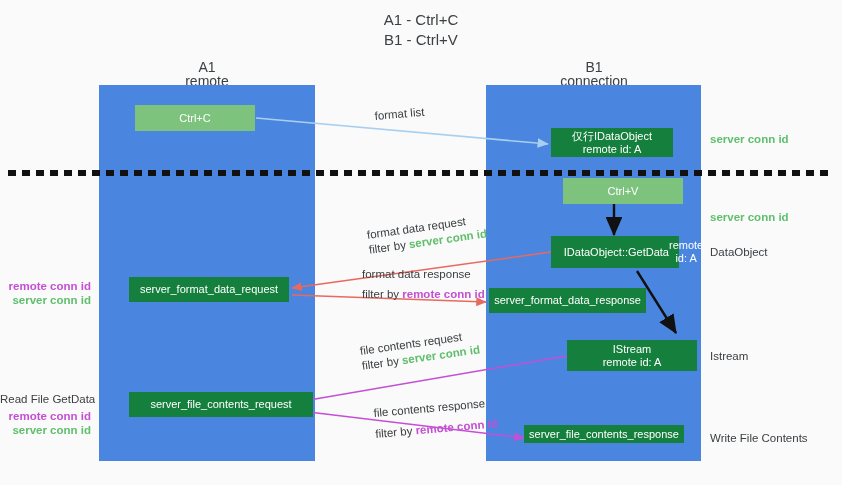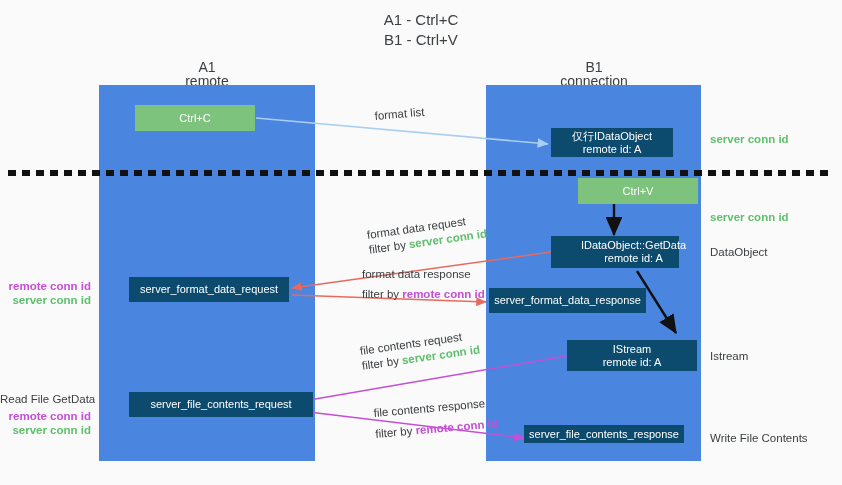--- a/index.html
+++ b/index.html
@@ -32,21 +32,21 @@
     background-image:repeating-linear-gradient(to right,#111 0 8px,transparent 8px 14px);
   }
 
   
   .node{
     position:absolute;display:flex;align-items:center;justify-content:center;
     text-align:center;color:#fff;font-size:11px;line-height:13px;
     box-sizing:border-box;padding:2px 4px;
   }
   .node.green{background:#7dc37d;}
-  .node.orange{background:#0c4a6e;}
+  .node.orange{background:#15803d;}
 
   
   .anno{
     position:absolute;font-size:11.5px;line-height:14px;white-space:nowrap;
   }
   .anno.dark{color:#3c4043;}
   .anno.green{color:#5fbf6d;font-weight:bold;}
   .anno.purple{color:#c44fd4;font-weight:bold;}
   .anno-block{position:absolute;text-align:right;white-space:nowrap;}
   .anno-block div{font-size:11.5px;line-height:14px;}
@@ -118,25 +118,25 @@
 
   <div class="node green" style="left:135px;top:105px;width:120px;height:26px;">
     <span>Ctrl+C</span>
   </div>
 
   <div class="node orange" style="left:551px;top:128px;width:122px;height:29px;flex-direction:column;">
     <span>仅行IDataObject</span>
     <span>remote id: A</span>
   </div>
 
-  <div class="node green" style="left:578px;top:178px;width:120px;height:26px;text-align:center;">
+  <div class="node green" style="left:563px;top:178px;width:120px;height:26px;text-align:center;">
     <span>Ctrl+V</span>
   </div>
 
-  <div class="node orange" style="left:551px;top:236px;width:128px;height:32px;flex-direction:column;padding-left:41px;">
+  <div class="node orange" style="left:551px;top:236px;width:128px;height:32px;padding-left:41px;">
     <span>IDataObject::GetData</span>
     <span>remote id: A</span>
   </div>
 
   <div class="node orange" style="left:129px;top:277px;width:160px;height:25px;">
     <span>server_format_data_request</span>
   </div>
 
   <div class="node orange" style="left:489px;top:288px;width:157px;height:25px;">
     <span>server_format_data_response</span>

